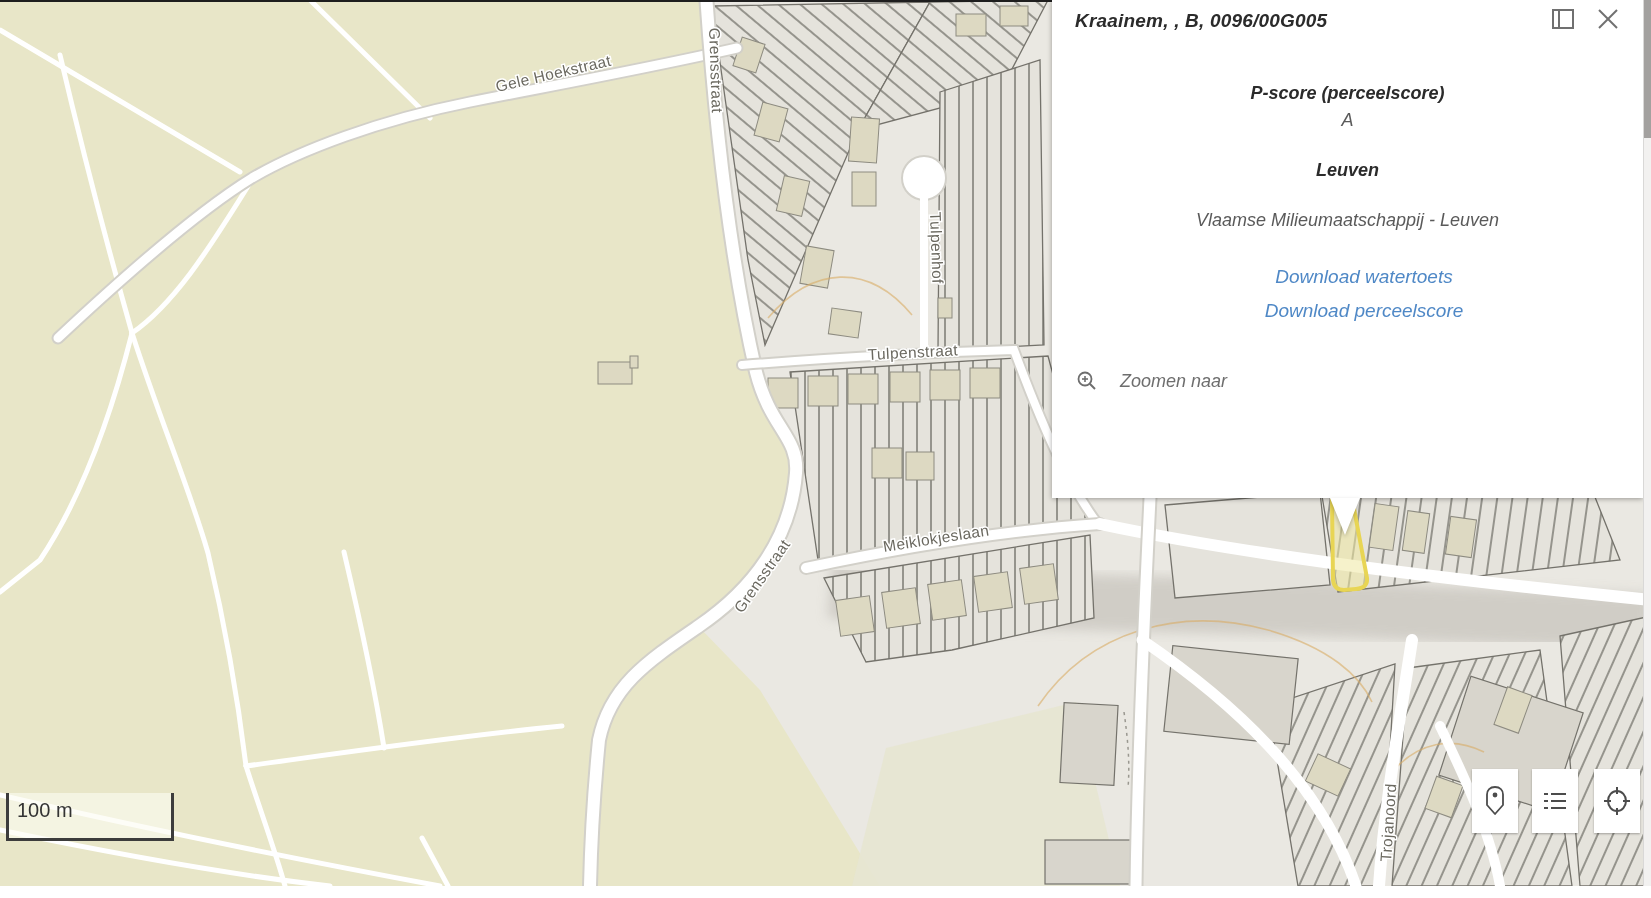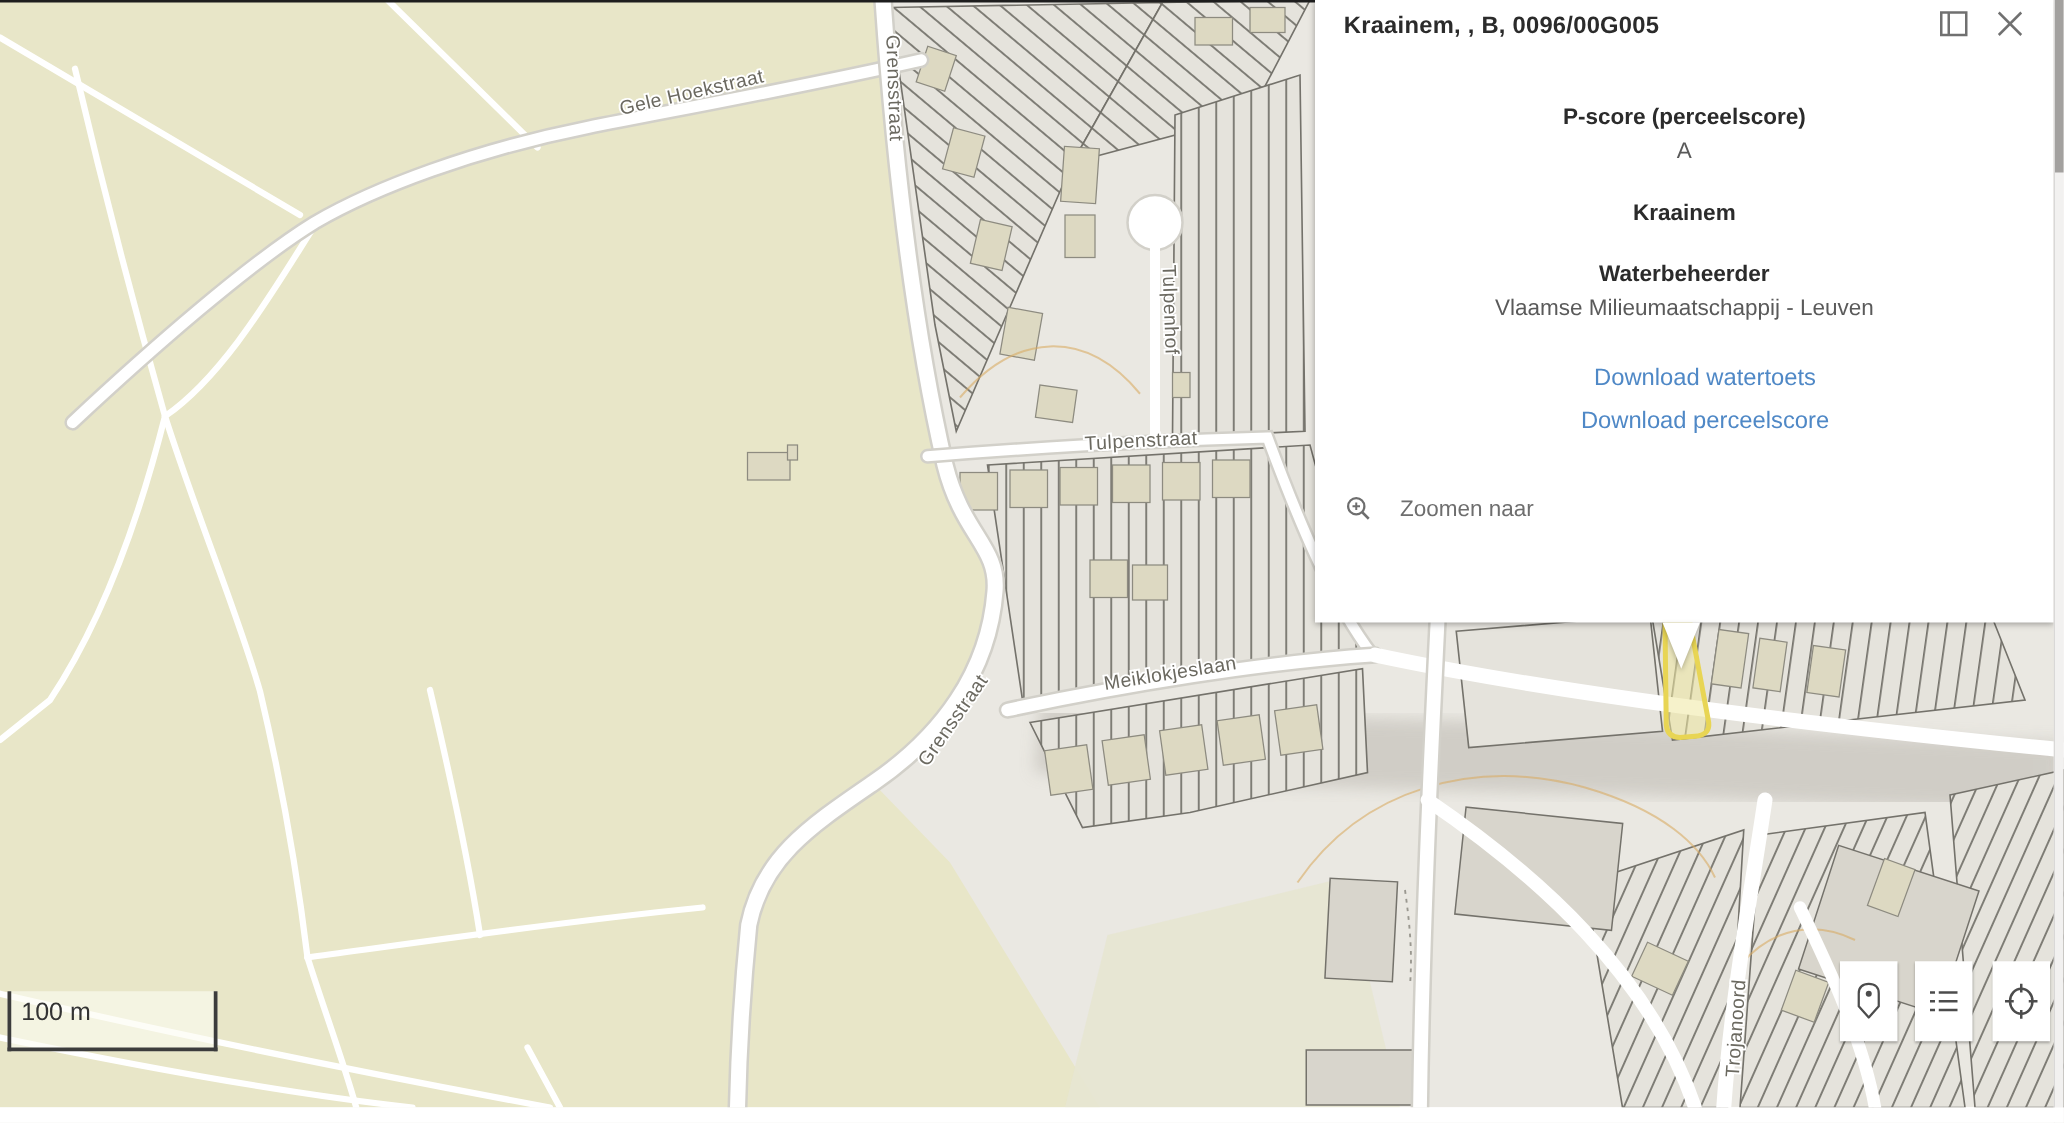--- a/index.html
+++ b/index.html
@@ -20,21 +20,21 @@
   .contour{stroke:#d9ab64;stroke-width:1.6;fill:none;opacity:.6;}
 
   
   .scalebar{position:absolute;left:6px;top:793px;width:168px;height:48px;
             border-left:3px solid #3c3c3c;border-right:3px solid #3c3c3c;border-bottom:3px solid #3c3c3c;
             background:rgba(252,252,242,.62);box-sizing:border-box;}
   .scalebar span{display:block;padding:6px 0 0 8px;font-size:20px;color:#333;}
 
   
   .popup{position:absolute;left:1052px;top:0;width:591px;height:498px;background:#ffffff;
-         box-shadow:0 1px 5px rgba(0,0,0,.35);box-sizing:border-box;}
+         box-shadow:0 1px 5px rgba(0,0,0,.35);box-sizing:border-box;font-style:italic;}
   .popup-header{position:relative;padding:10px 24px 0 23px;}
   .popup-title{margin:0;font-size:19px;font-weight:bold;color:#2b2b2b;letter-spacing:.2px;}
   .popup-actions{position:absolute;right:22px;top:6px;display:flex;gap:20px;align-items:center;}
   .popup-actions span{display:inline-block;cursor:pointer;line-height:0;}
   .popup-body{padding:0 24px;text-align:center;}
   .field-label{margin:0;font-size:18px;font-weight:bold;color:#2b2b2b;line-height:22px;}
   .field-value{margin:4px 0 0 0;font-size:18px;color:#5a5a5a;line-height:24px;}
   .f1{margin-top:50px;} .f2{margin-top:27px;} .f3{margin-top:27px;}
   .links{margin-top:28px;margin-left:33px;}
   .dl-link{display:block;font-size:19px;color:#4f88c6;text-decoration:none;line-height:34px;}
@@ -234,24 +234,23 @@
         </span>
       </div>
     </div>
 
     <div class="popup-body">
       <div class="f1">
         <p class="field-label">P-score (perceelscore)</p>
         <p class="field-value">A</p>
       </div>
       <div class="f2">
-        <p class="field-label">Kraainem</p>
+        <p class="field-label">Leuven</p>
       </div>
       <div class="f3">
-        <p class="field-label">Waterbeheerder</p>
         <p class="field-value">Vlaamse Milieumaatschappij - Leuven</p>
       </div>
       <div class="links">
         <a href="#" class="dl-link">Download watertoets</a>
         <a href="#" class="dl-link">Download perceelscore</a>
       </div>
     </div>
 
     <div class="popup-footer">
       <span style="line-height:0;">

